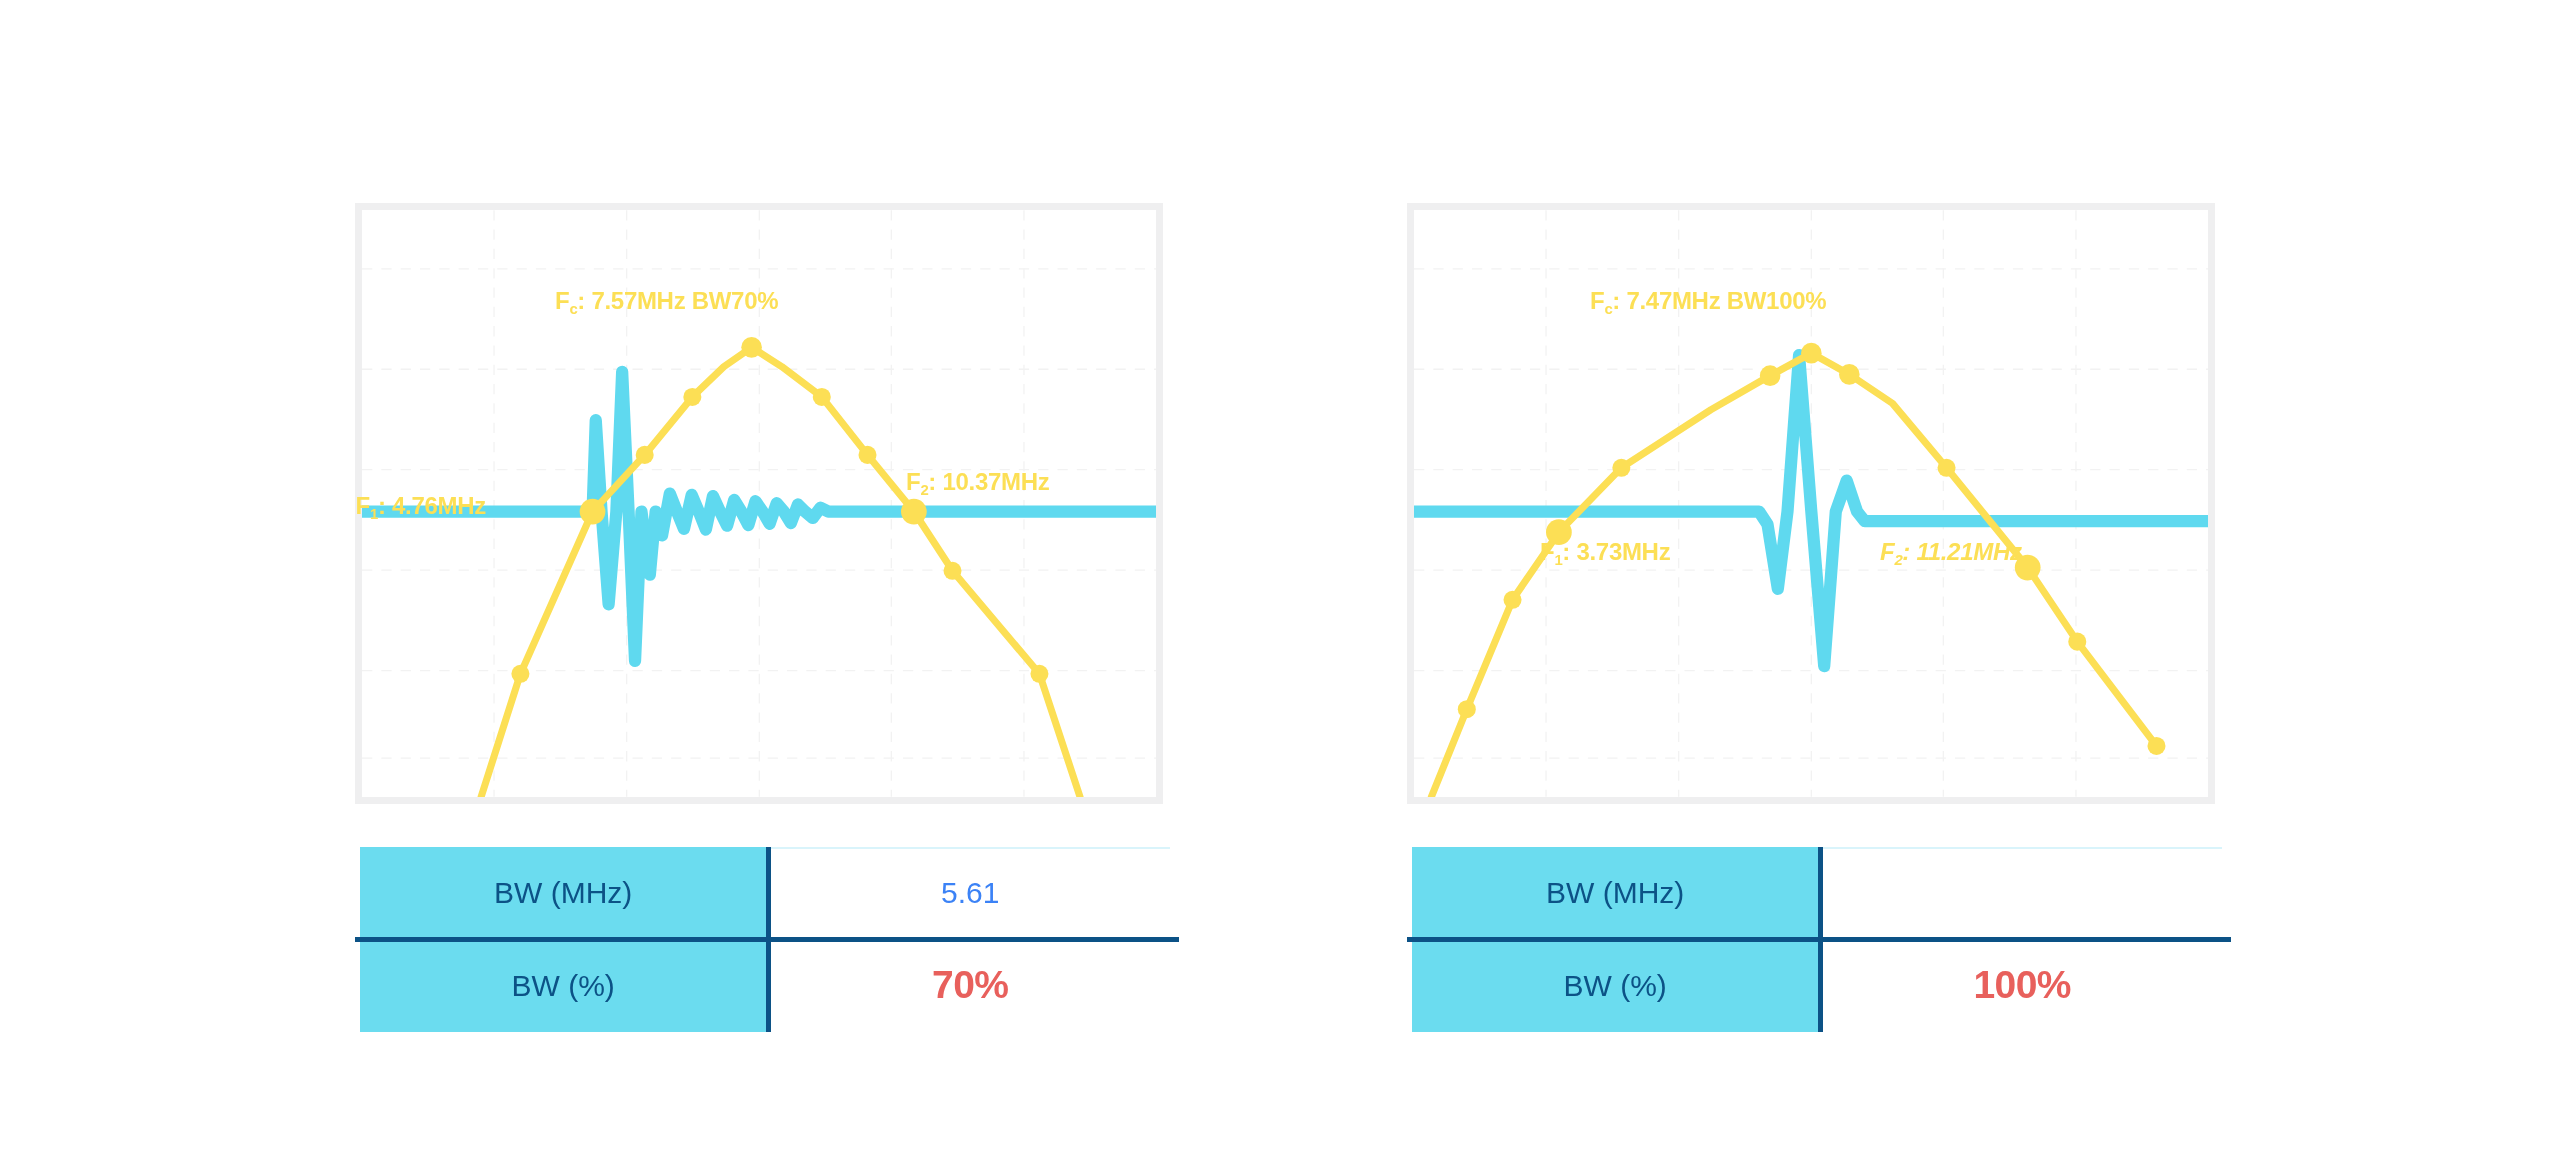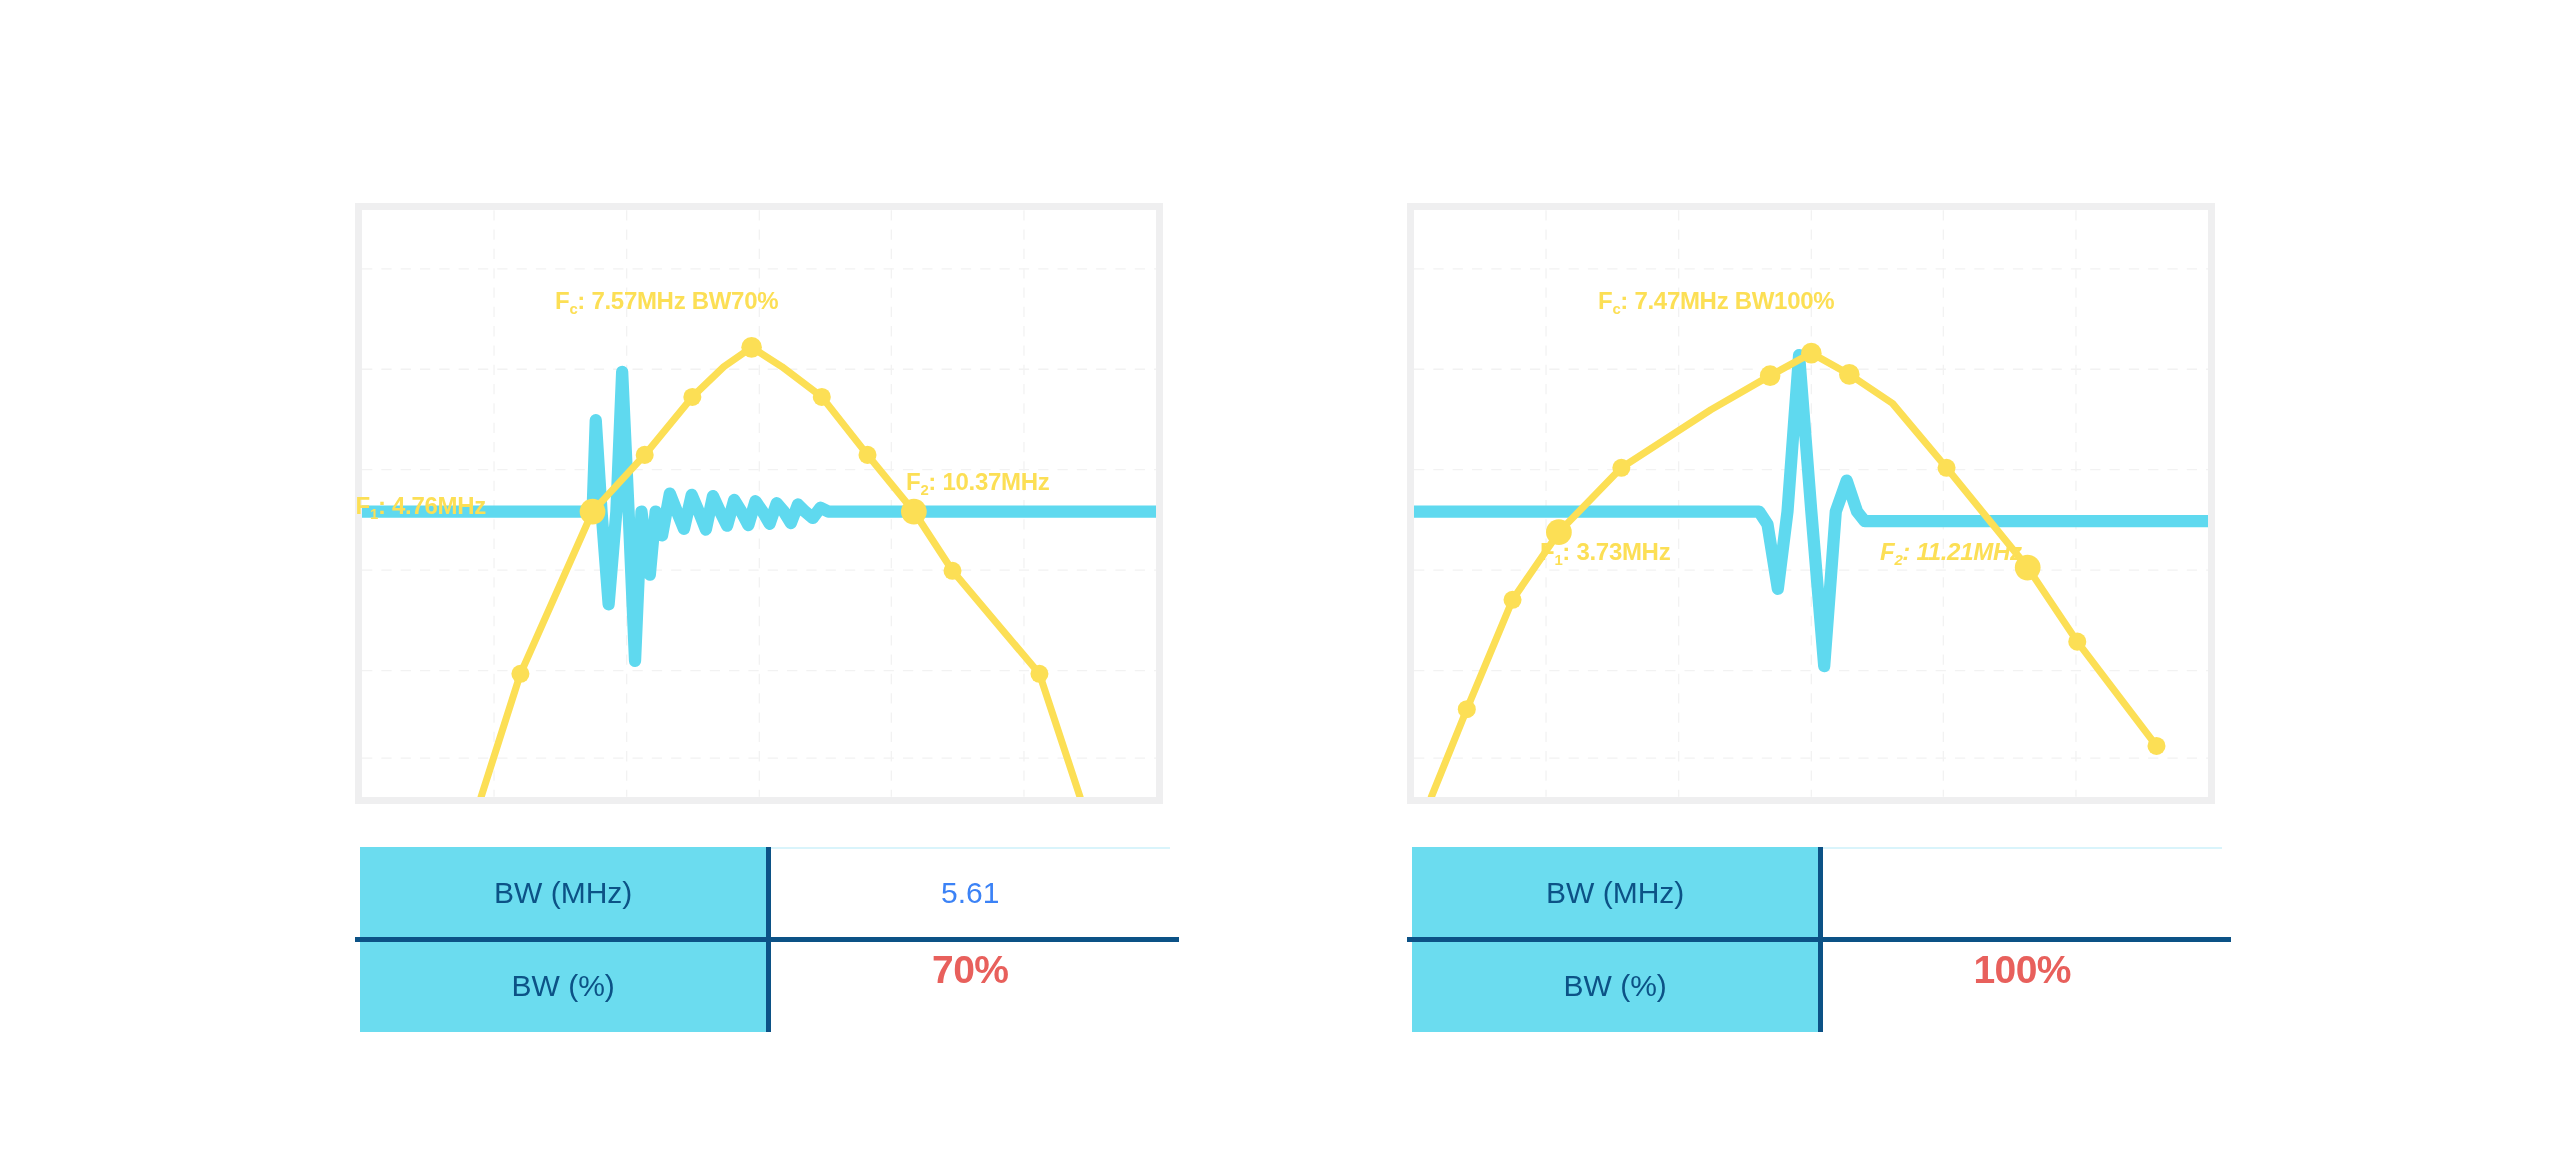--- a/index.html
+++ b/index.html
@@ -26,21 +26,21 @@
   
   .bw-table{position:absolute;top:847px;width:819px;height:185px;}
   .bw-table .grid{position:absolute;left:5.2px;top:0;width:814px;height:185px;padding-left:42px;}
   .cell-head{position:absolute;left:0;width:406px;height:92px;background:#6BDCEF;
              display:flex;align-items:center;justify-content:center;}
   .cell-head.r1{top:0;}
   .cell-head.r2{top:93px;}
   .cell-val{position:absolute;left:406px;width:408px;height:92px;
             display:flex;align-items:center;justify-content:center;}
   .cell-val.r1{top:0;}
-  .cell-val.r2{top:77px;justify-content:center;}
+  .cell-val.r2{top:92px;justify-content:center;}
   .head-txt{font-size:30px;color:#0C5286;font-weight:400;letter-spacing:0px;}
   .val-num{font-size:30px;color:#3b82f6;font-weight:400;}
   .val-pct{font-size:39px;color:#E8605C;font-weight:bold;letter-spacing:-0.6px;}
 
   .vdiv{position:absolute;left:406px;top:0;width:4.5px;height:185px;background:#0C5286;}
   .hdiv{position:absolute;left:-5.2px;top:90px;width:824px;height:5.2px;background:#0C5286;}
   .topline{position:absolute;left:406px;top:0;width:404px;height:1.9px;background:#D9F4FB;}
 </style>
 </head>
 <body>
@@ -163,21 +163,21 @@
             <circle cx="617" cy="222" r="16"></circle>
             <circle cx="676" cy="255" r="16"></circle>
             <circle cx="827" cy="400" r="14"></circle>
             <circle cx="953" cy="555" r="20"></circle>
             <circle cx="1030" cy="670" r="14"></circle>
             <circle cx="1153" cy="832" r="14"></circle>
           </g>
         </svg>
       </div>
 
-      <div class="plot-label lbl-fc" style="left:184px;top:77px;text-align:center;">
+      <div class="plot-label lbl-fc" style="left:176px;top:77px;text-align:center;">
         <span>F</span><sub>c</sub><span>: 7.47MHz BW100%</span>
       </div>
 
       <div class="plot-label lbl-f1" style="left:126px;top:328px;text-align:right;">
         <span>F</span><sub>1</sub><span>: 3.73MHz</span>
       </div>
 
       <div class="plot-label lbl-f2" style="left:466px;top:328px;font-style:italic;">
         <span>F</span><sub>2</sub><span>: 11.21MHz</span>
       </div>

